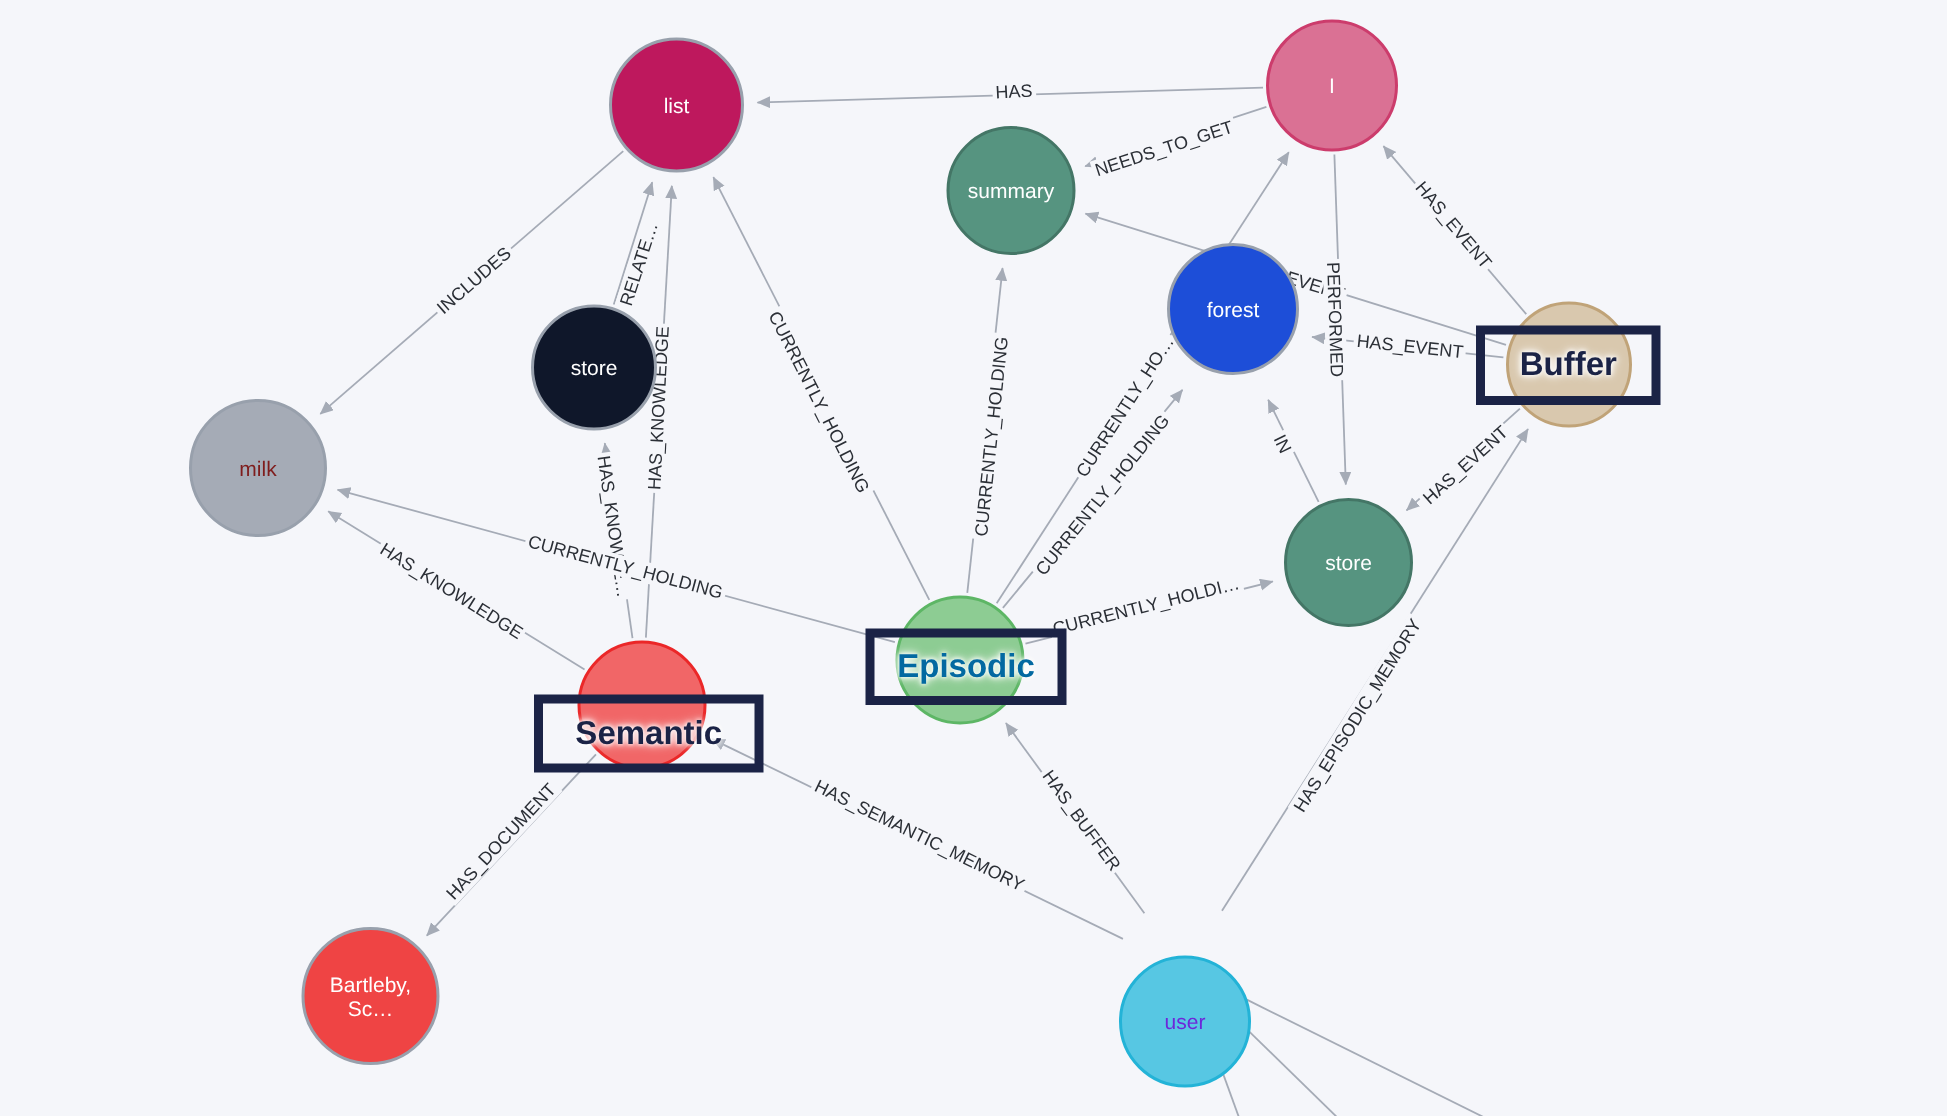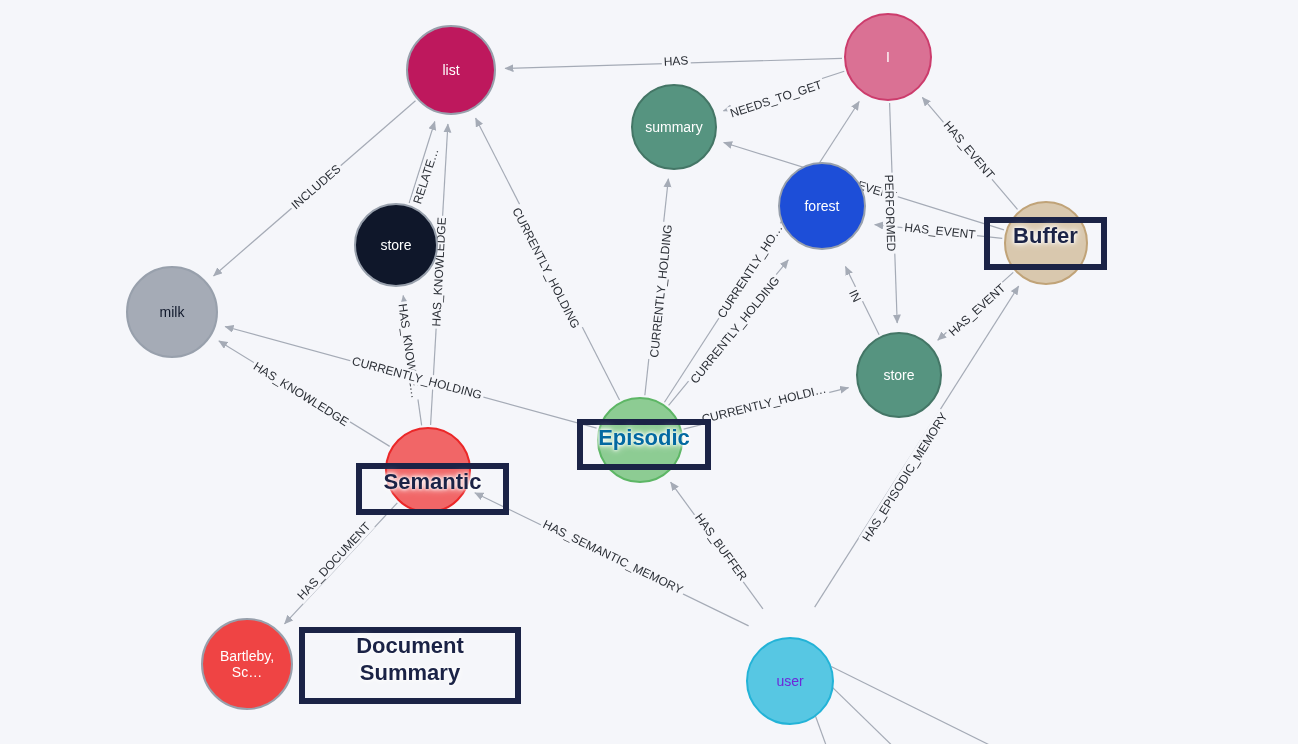--- a/index.html
+++ b/index.html
@@ -37,21 +37,21 @@
     padding: 0 2px;
     background: #f5f6fa;
   }
   .annotation {
     position: absolute;
     box-sizing: border-box;
     border: 6px solid;
     display: flex;
     flex-direction: column;
     align-items: center;
-    justify-content: flex-start;
+    justify-content: center;
     font-weight: bold;
     font-size: 22px;
     line-height: 1.22;
     text-align: center;
     text-shadow: 0 0 3px #ffffff, 0 0 5px #ffffff, 0 0 8px #ffffff;
     pointer-events: none;
   }
 </style>
 </head>
 <body>
@@ -127,21 +127,21 @@
       </div>
       <div class="node" style="left: 778px; top: 162px; width: 88px; height: 88px; background: #1d4ed8; border-color: rgb(152, 160, 172); color: rgb(255, 255, 255);">
         <span class="caption">forest</span>
       </div>
       <div class="node" style="left: 1004px; top: 201px; width: 84px; height: 84px; background: rgb(217, 200, 174); border-color: rgb(192, 163, 120); color: rgb(93, 74, 30);">
         <span class="caption"></span>
       </div>
       <div class="node" style="left: 354px; top: 203px; width: 84px; height: 84px; background: #0f172a; border-color: rgb(152, 160, 172); color: rgb(255, 255, 255);">
         <span class="caption">store</span>
       </div>
-      <div class="node" style="left: 126px; top: 266px; width: 92px; height: 92px; background: rgb(165, 171, 182); border-color: rgb(152, 160, 172); color: #0f172a;">
+      <div class="node" style="left: 126px; top: 266px; width: 92px; height: 92px; background: rgb(165, 171, 182); border-color: rgb(152, 160, 172); color: #7f1d1d;">
         <span class="caption">milk</span>
       </div>
       <div class="node" style="left: 856px; top: 332px; width: 86px; height: 86px; background: rgb(86, 148, 128); border-color: rgb(68, 118, 102); color: rgb(255, 255, 255);">
         <span class="caption">store</span>
       </div>
       <div class="node" style="left: 597px; top: 397px; width: 86px; height: 86px; background: rgb(141, 204, 147); border-color: rgb(93, 182, 101); color: rgb(42, 46, 52);">
         <span class="caption"></span>
       </div>
       <div class="node" style="left: 385px; top: 427px; width: 86px; height: 86px; background: rgb(241, 102, 103); border-color: rgb(235, 39, 40); color: rgb(255, 255, 255);">
         <span class="caption"></span>
@@ -157,18 +157,14 @@
   <div id="annotations">
       <div class="annotation" style="left: 984px; top: 217px; width: 123px; height: 53px; border-color: rgb(27, 35, 70); color: rgb(27, 35, 70);">
         <div>Buffer</div>
       </div>
       <div class="annotation" style="left: 577px; top: 419px; width: 134px; height: 51px; border-color: rgb(27, 35, 70); color: #0369a1;">
         <div>Episodic</div>
       </div>
       <div class="annotation" style="left: 356px; top: 463px; width: 153px; height: 52px; border-color: rgb(27, 35, 70); color: rgb(27, 35, 70);">
         <div>Semantic</div>
       </div>
-      <div class="annotation" style="left: 299px; top: 627px; width: 222px; height: 77px; border-color: rgb(27, 35, 70); color: rgb(27, 35, 70);">
-        <div>Document</div>
-        <div>Summary</div>
-      </div>
     </div>
 </div>
 
 </body></html>

